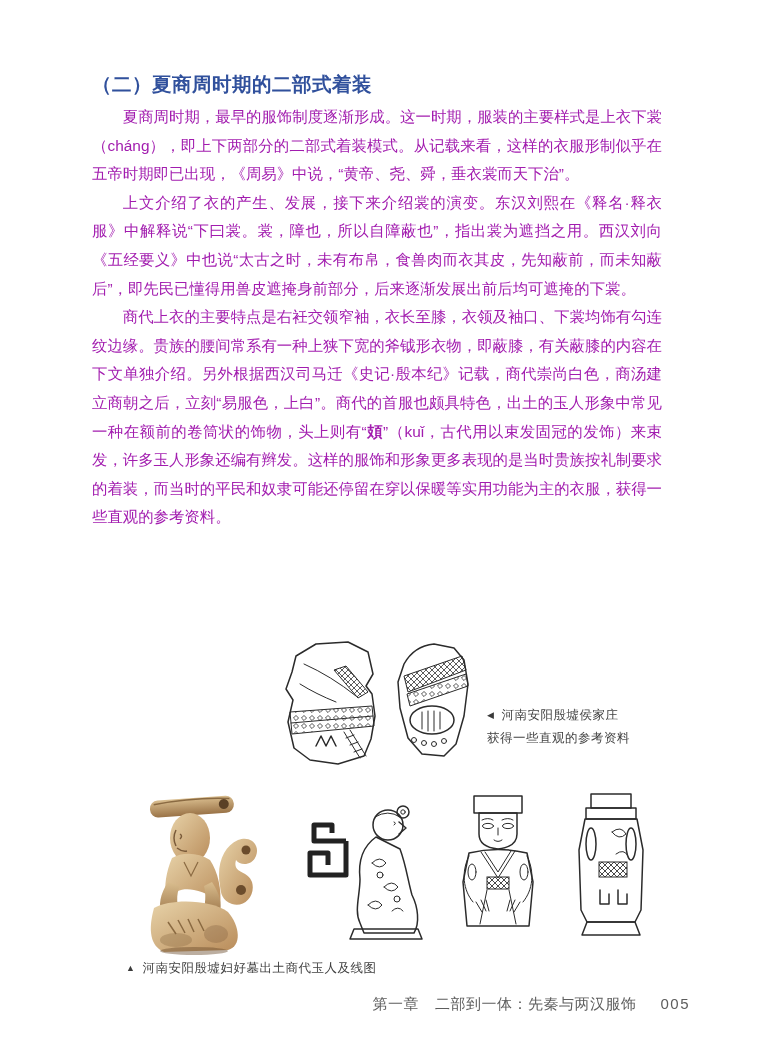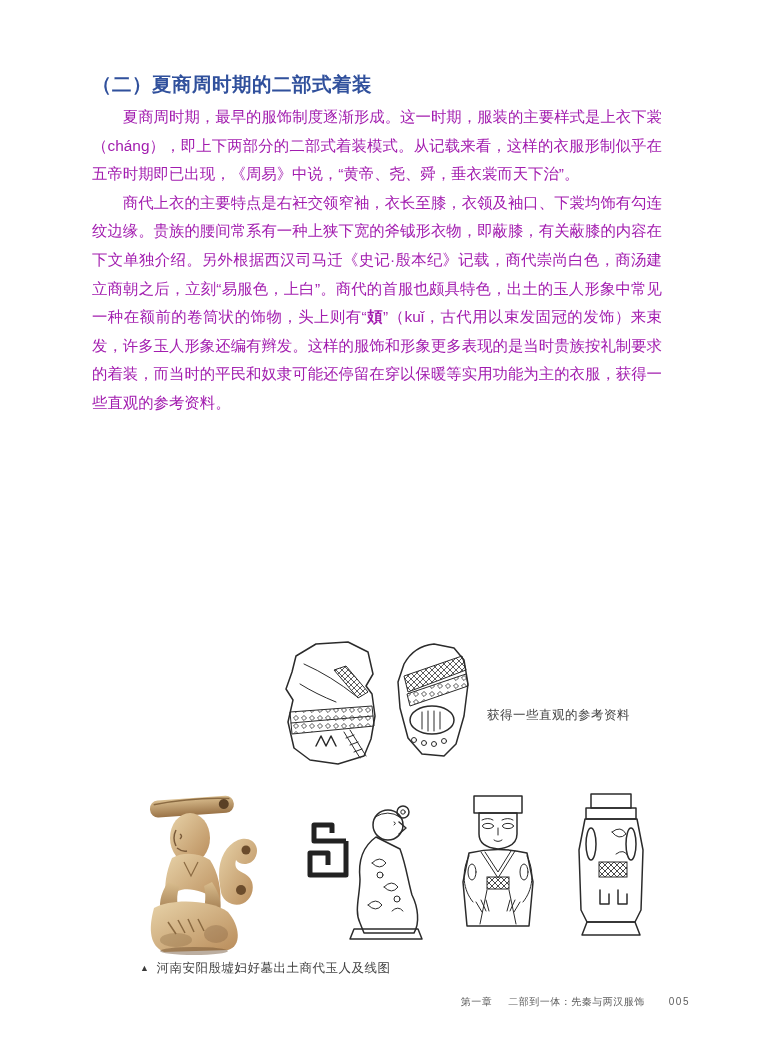--- a/index.html
+++ b/index.html
@@ -16,39 +16,40 @@
     font-size:15.4px;line-height:28.6px;color:#a21caf;
     text-align:justify;text-justify:inter-character;
   }
   .bodytext p{margin:0;text-indent:2em;}
   .kui{font-weight:bold;}
   .fig{position:absolute;}
   .caption{
     position:absolute;font-size:12.5px;color:#424242;line-height:22px;letter-spacing:0.5px;
   }
   .cap1{left:487px;top:704px;}
-  .cap2{left:140px;top:957px;text-align:right;}
+  .cap2{left:126px;top:957px;text-align:right;}
   .cap-marker{font-size:9px;margin-right:7px;position:relative;top:-1px;color:#3a3a3a;}
   .footer{
-    position:absolute;top:995px;right:68px;font-size:10px;color:#5d5d5d;letter-spacing:0.5px;
+    position:absolute;top:995px;right:68px;font-size:15px;color:#5d5d5d;letter-spacing:0.5px;
   }
   .footer .chapter{margin-right:16px;}
   .footer .pagenum{margin-left:24px;letter-spacing:1.5px;}
   svg .ln{fill:none;stroke:#2b2b2b;stroke-width:1.5;stroke-linejoin:round;stroke-linecap:round;}
   svg .thin{fill:none;stroke:#2b2b2b;stroke-width:1;stroke-linejoin:round;stroke-linecap:round;}
 </style>
 </head>
 <body>
 
 <div class="page">
 
   <h1 class="section-heading">（二）夏商周时期的二部式着装</h1>
 
   <div class="bodytext">
     <p>夏商周时期，最早的服饰制度逐渐形成。这一时期，服装的主要样式是上衣下裳（cháng），即上下两部分的二部式着装模式。从记载来看，这样的衣服形制似乎在五帝时期即已出现，《周易》中说，“黄帝、尧、舜，垂衣裳而天下治”。</p>
+    <p>上文介绍了衣的产生、发展，接下来介绍裳的演变。东汉刘熙在《释名·释衣服》中解释说“下曰裳。裳，障也，所以自障蔽也”，指出裳为遮挡之用。西汉刘向《五经要义》中也说“太古之时，未有布帛，食兽肉而衣其皮，先知蔽前，而未知蔽后”，即先民已懂得用兽皮遮掩身前部分，后来逐渐发展出前后均可遮掩的下裳。</p>
     <p><span>商代上衣的主要特点是右衽交领窄袖，衣长至膝，衣领及袖口、下裳均饰有勾连纹边缘。贵族的腰间常系有一种上狭下宽的斧钺形衣物，即蔽膝，有关蔽膝的内容在下文单独介绍。另外根据西汉司马迁《史记·殷本纪》记载，商代崇尚白色，商汤建立商朝之后，立刻“易服色，上白”。商代的首服也颇具特色，出土的玉人形象中常见一种在额前的卷筒状的饰物，头上则有“</span><b class="kui">頍</b><span>”（kuǐ，古代用以束发固冠的发饰）来束发，许多玉人形象还编有辫发。这样的服饰和形象更多表现的是当时贵族按礼制要求的着装，而当时的平民和奴隶可能还停留在穿以保暖等实用功能为主的衣服，获得一些直观的参考资料。</span></p>
   </div>
 
   <svg class="fig" style="left:276px;top:634px;" width="198" height="145" viewBox="0 0 198 145">
     <defs>
       <pattern id="f1xh" width="6" height="6" patternUnits="userSpaceOnUse">
         <path d="M0,6 L6,0 M0,0 L6,6" stroke="#333" stroke-width="0.8"></path>
       </pattern>
       <pattern id="f1dm" width="8" height="8" patternUnits="userSpaceOnUse">
         <rect x="2.2" y="2.2" width="3.6" height="3.6" fill="none" stroke="#333" stroke-width="0.8" transform="rotate(45 4 4)"></rect>
@@ -69,20 +70,21 @@
     <polygon points="131,60 190,40 192,52 134,72" fill="url(#f1dm)" stroke="#2b2b2b" stroke-width="1"></polygon>
     <ellipse class="ln" cx="156" cy="86" rx="22" ry="14" fill="#fff"></ellipse>
     <path class="thin" d="M146,78 L146,95 M152,77 L152,97 M158,77 L158,97 M164,78 L164,95"></path>
     <circle class="thin" cx="138" cy="106" r="2.5"></circle>
     <circle class="thin" cx="148" cy="109" r="2.5"></circle>
     <circle class="thin" cx="158" cy="110" r="2.5"></circle>
     <circle class="thin" cx="168" cy="107" r="2.5"></circle>
   </svg>
 
   <div class="caption cap1">
+    <div><span class="cap-marker">◀</span><span>河南安阳殷墟侯家庄</span></div>
     <div>获得一些直观的参考资料</div>
   </div>
 
   <svg class="fig" style="left:124px;top:786px;" width="142" height="172" viewBox="0 0 142 172">
     <defs>
       <linearGradient id="jg1" x1="0" y1="0" x2="1" y2="1">
         <stop offset="0" stop-color="#e7d2a8"></stop>
           <stop offset="1" stop-color="#b98c5a"></stop>
       </linearGradient>
       <linearGradient id="jg2" x1="0" y1="0" x2="0" y2="1">

